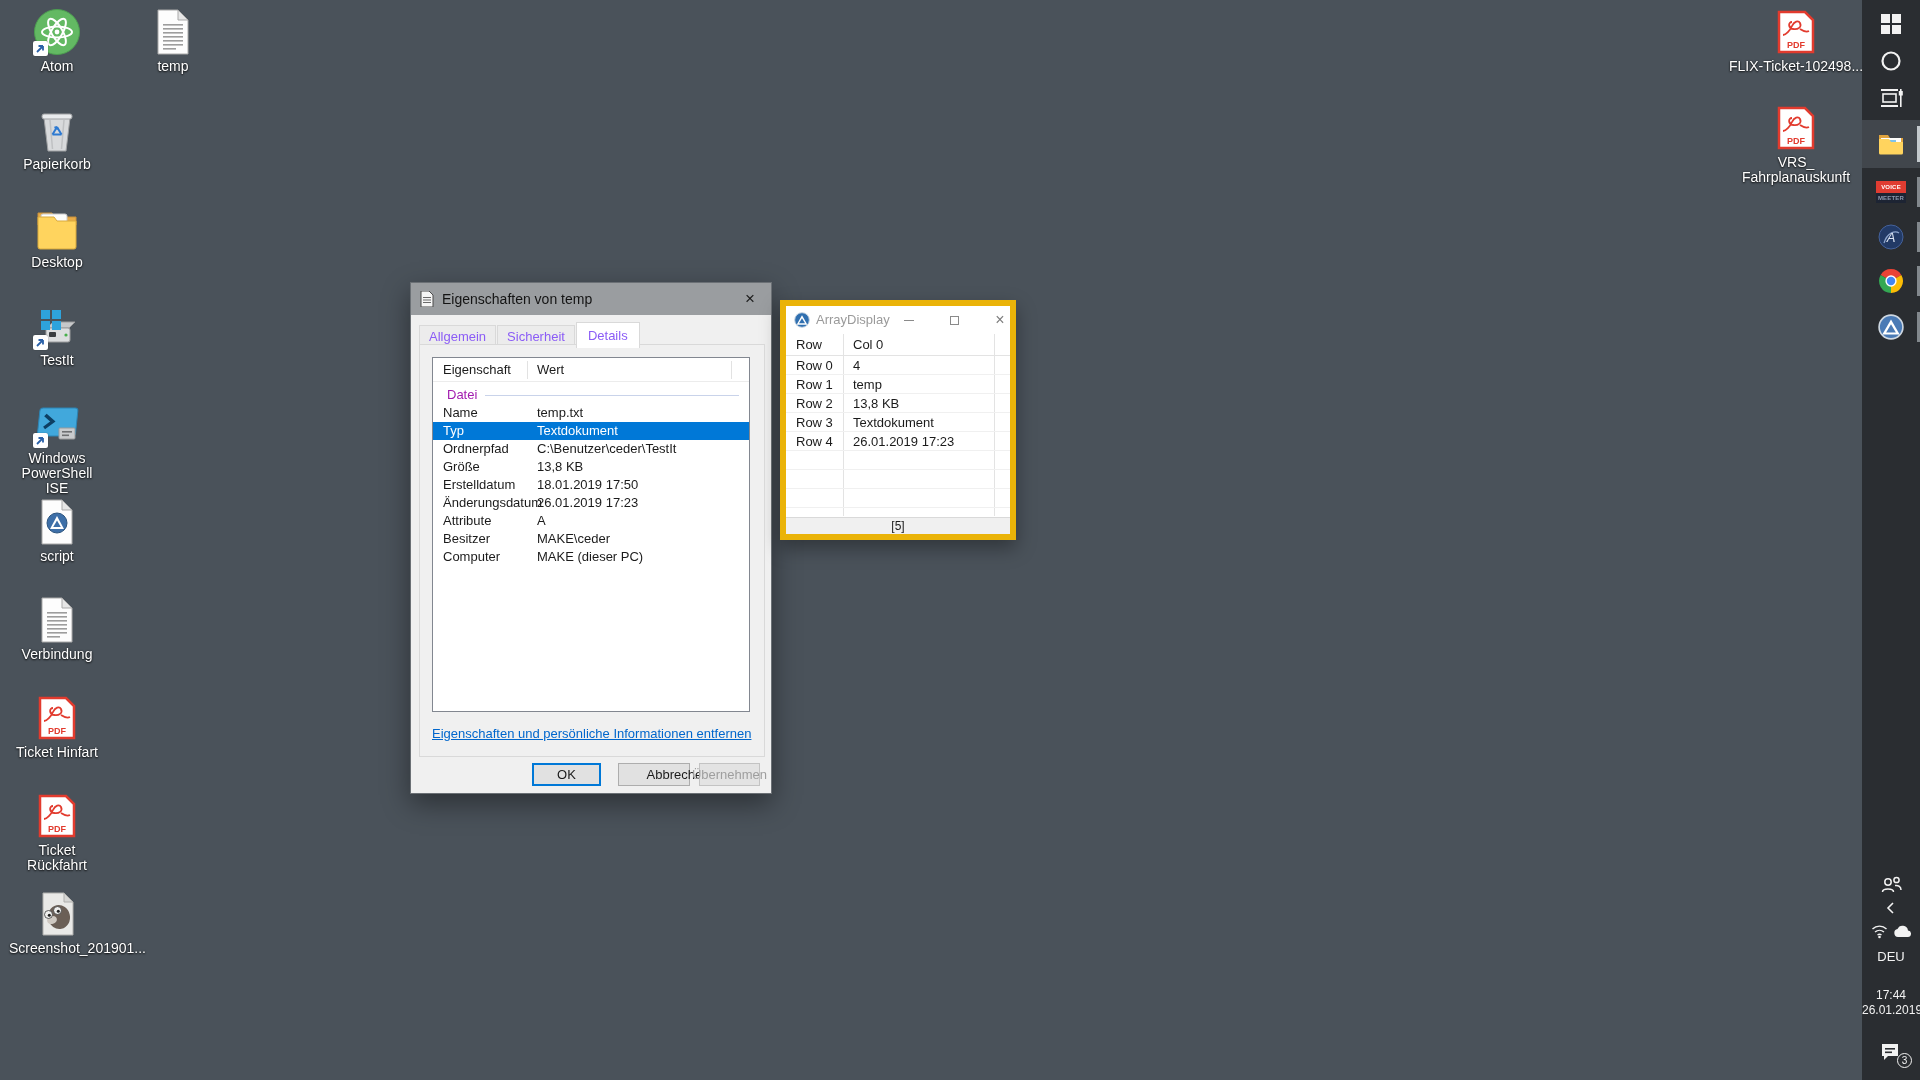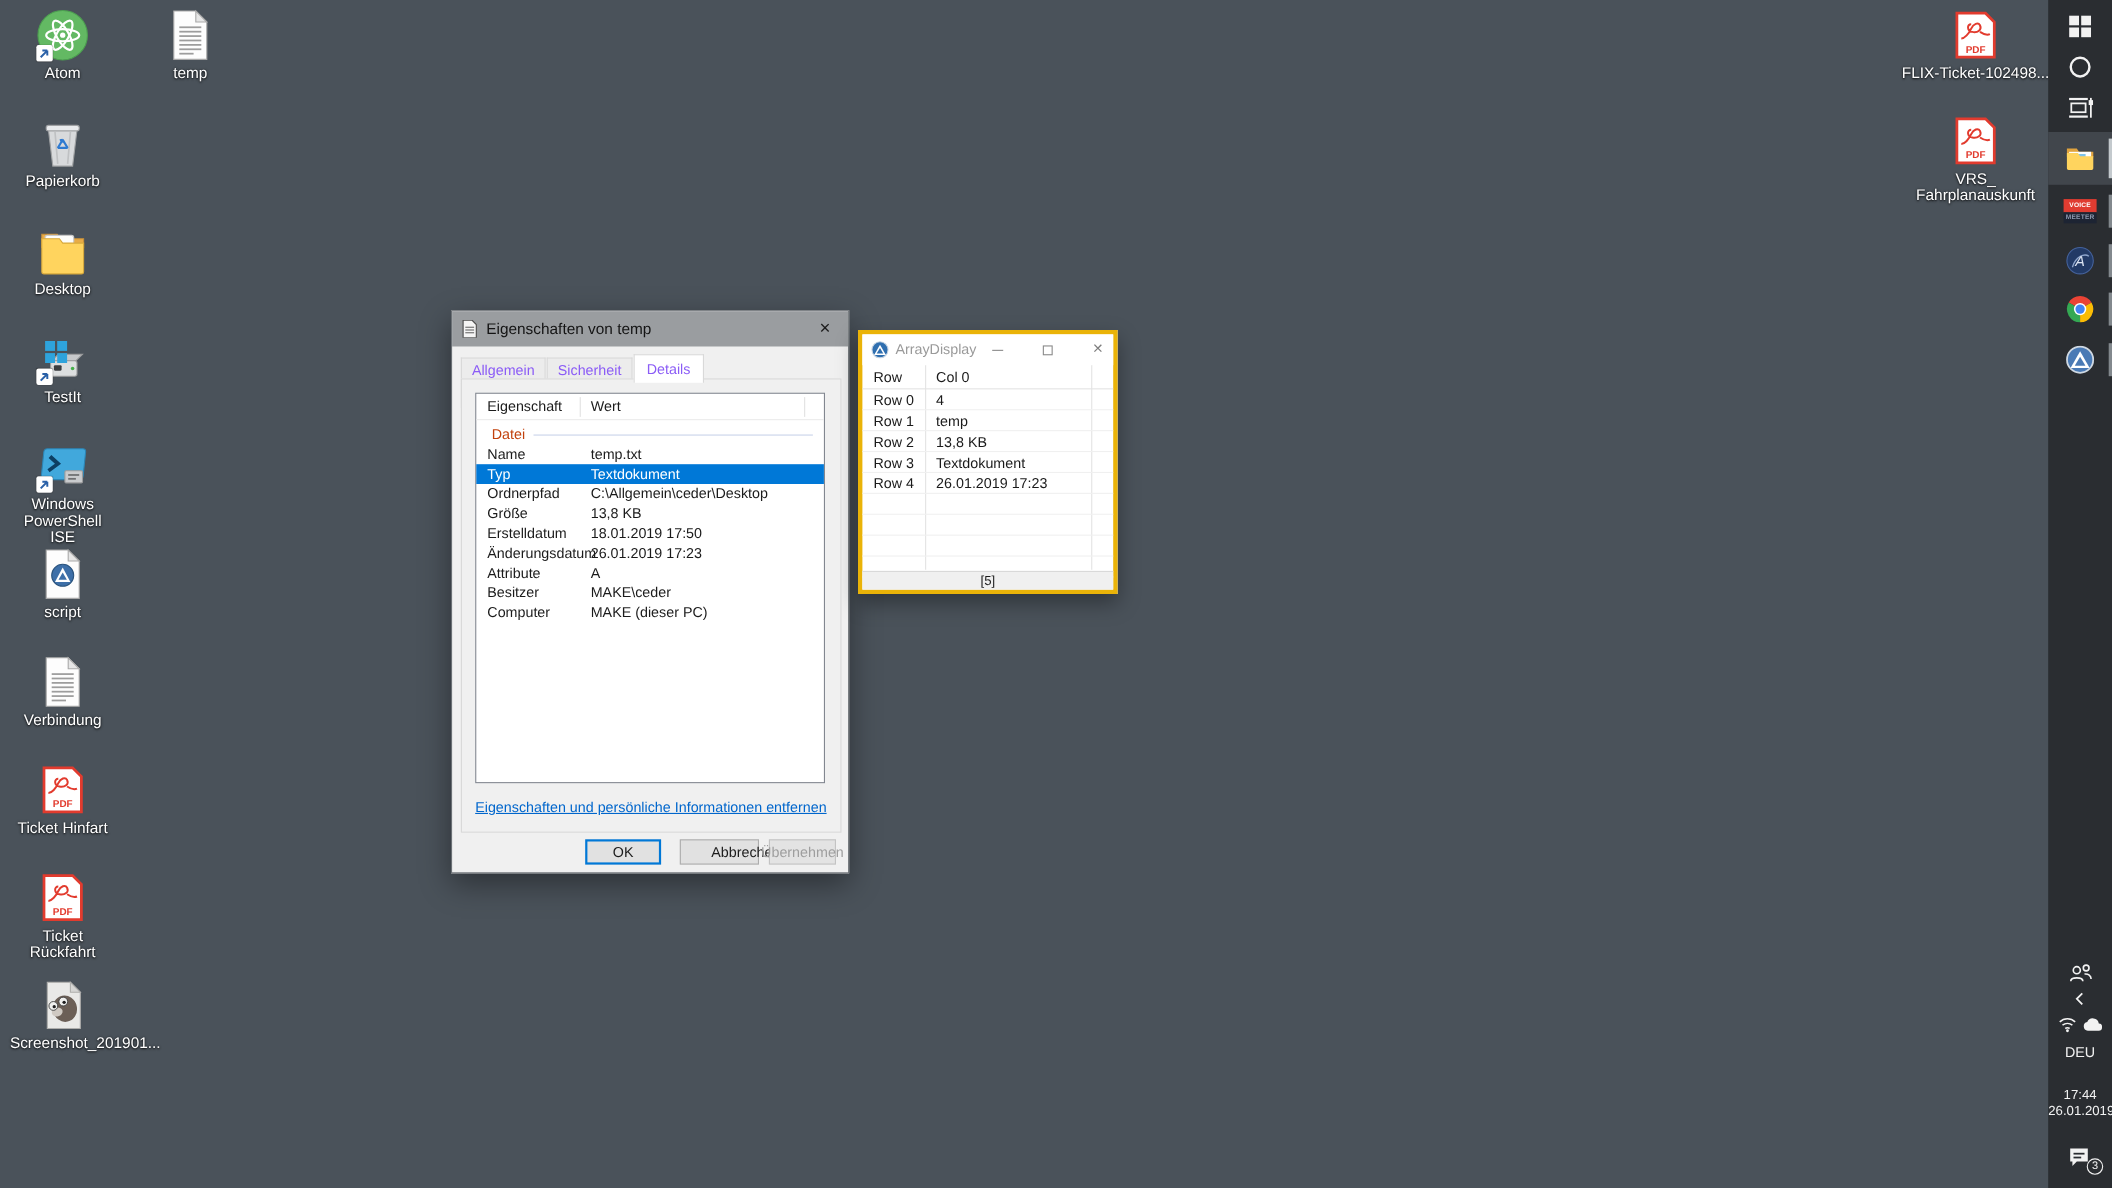--- a/index.html
+++ b/index.html
@@ -28,37 +28,37 @@
        border:1px solid #d9d9d9;border-bottom:none;margin-right:1px;vertical-align:bottom;color:#8b5cf6;}
   .tab.active{background:#fff;padding:5px 11px;position:relative;top:0px;z-index:3;}
   .tabpage{position:absolute;left:8px;top:61px;width:346px;height:413px;background:#f0f0f0;
            border:1px solid #d9d9d9;z-index:1;}
   .listbox{position:absolute;left:12px;top:12px;width:318px;height:355px;background:#fff;
            border:1px solid #828790;font-size:13px;color:#1b1b1b;}
   .lb-h{position:absolute;left:0;top:0;right:0;height:24px;border-bottom:1px solid #ececec;}
   .lb-h .c1{position:absolute;left:10px;top:4px;}
   .lb-h .c2{position:absolute;left:104px;top:4px;}
   .lb-hsep{position:absolute;top:3px;width:1px;height:18px;background:#e2e2e2;}
-  .grp{position:absolute;left:14px;top:29px;color:#c2410c;}
+  .grp{position:absolute;left:14px;top:29px;color:#a21caf;}
   .grpline{position:absolute;left:52px;right:10px;top:37px;height:1px;background:#c9d3ea;}
   .prow{position:absolute;left:0;right:0;height:18px;line-height:18px;}
   .prow .pl{position:absolute;left:10px;}
   .prow .pv{position:absolute;left:104px;}
   .prow.sel{background:#0078d7;color:#fff;}
   .removelink{position:absolute;left:21px;top:443px;font-size:13px;color:#0066cc;
               text-decoration:underline;z-index:2;}
   .btn{position:absolute;top:480px;height:23px;background:#e1e1e1;border:1px solid #adadad;
        font-size:13px;color:#1b1b1b;display:flex;align-items:center;justify-content:center;z-index:2;}
   #btn-ok{left:121px;width:69px;border:2px solid #0078d7;}
   #btn-cancel{left:207px;width:72px;padding-left:48px;}
   #btn-apply{left:288px;width:61px;background:#e3e3e3;border-color:#c3c3c3;color:#9e9e9e;}
 
   
   #arrwin{left:780px;top:300px;width:236px;height:240px;background:#fff;
-          border:4px solid #eab308;box-shadow:0 8px 18px rgba(0,0,0,.35);}
+          border:6px solid #eab308;box-shadow:0 8px 18px rgba(0,0,0,.35);}
   #arrwin .titlebar{position:absolute;left:0;top:0;right:0;height:28px;background:#fff;}
   #arrwin .titletext{position:absolute;left:30px;top:6px;font-size:13px;color:#9a9a9a;}
   .wctl{position:absolute;top:0;height:28px;display:flex;align-items:center;justify-content:center;color:#7e7e7e;}
   .minglyph{width:10px;border-top:1px solid #8a8a8a;}
   .maxglyph{width:9px;height:9px;border:1px solid #8a8a8a;}
   .arr-vline{position:absolute;top:28px;bottom:18px;width:1px;background:#e3e3e3;}
   .arr-h{position:absolute;left:0;right:0;top:28px;height:22px;border-bottom:1px solid #e3e3e3;
          font-size:13px;color:#1b1b1b;}
   .arow{position:absolute;left:0;right:0;height:19px;line-height:19px;border-bottom:1px solid #f0f0f0;
         font-size:13px;color:#1b1b1b;}
@@ -332,21 +332,21 @@
         <div class="prow" style="top:46px;">
           <span class="pl">Name</span>
           <span class="pv">temp.txt</span>
         </div>
         <div class="prow sel" style="top:64px;">
           <span class="pl">Typ</span>
           <span class="pv">Textdokument</span>
         </div>
         <div class="prow" style="top:82px;">
           <span class="pl">Ordnerpfad</span>
-          <span class="pv">C:\Allgemein\ceder\Desktop</span>
+          <span class="pv">C:\Benutzer\ceder\TestIt</span>
         </div>
         <div class="prow" style="top:100px;">
           <span class="pl">Größe</span>
           <span class="pv">13,8 KB</span>
         </div>
         <div class="prow" style="top:118px;">
           <span class="pl">Erstelldatum</span>
           <span class="pv">18.01.2019 17:50</span>
         </div>
         <div class="prow" style="top:136px;">

